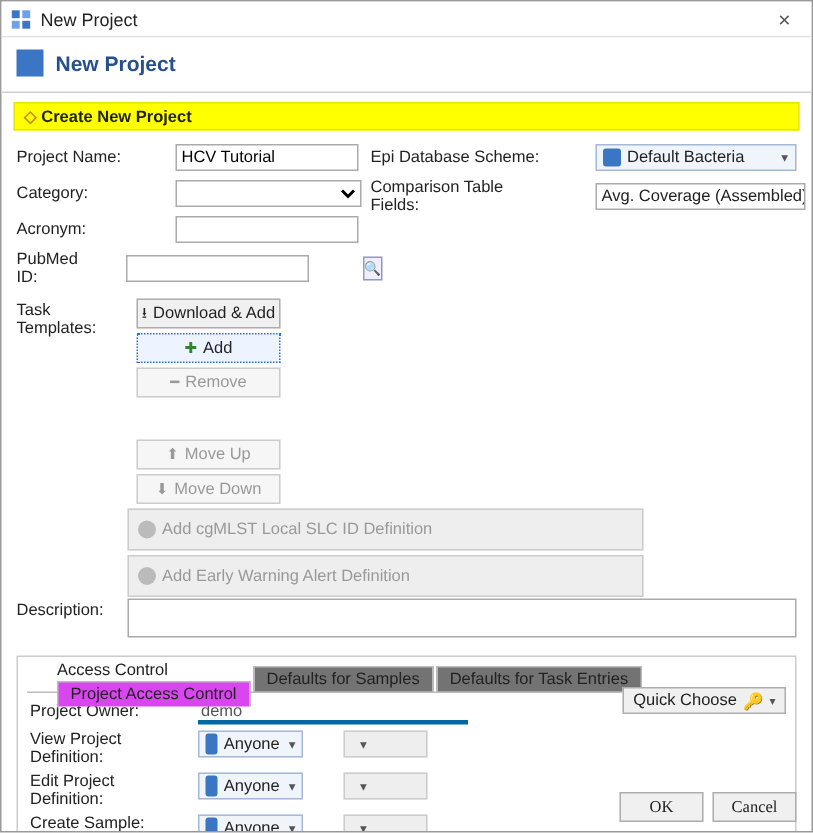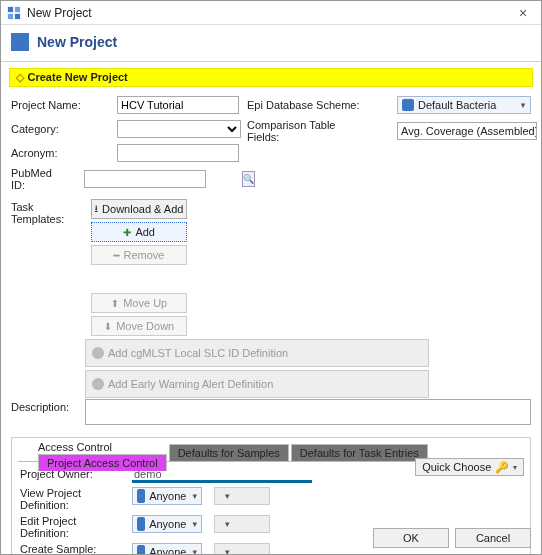--- a/index.html
+++ b/index.html
@@ -116,41 +116,41 @@
     padding:2px 8px;font-size:11px;border:1px solid #bbb;border-bottom:none;
     background:#737373; margin-right:2px;cursor:pointer;
   }
   .tab.active { background:#d946ef; position:relative; top:10px;margin-left:20px; }
   .ac-body { padding:6px 2px 0 2px; }
   .ac-row { display:flex; align-items:flex-start; margin-bottom:4px;gap:12px; }
   .ac-row .albl { width:100px; font-size:11px; }
   .ac-text { width:180px; border-bottom:3px solid #0369a1;font-size:11px;padding:0 2px;color:#555; }
   .perm-sel {
     height:18px;border:1px solid #a5b8d8;background:#f0f4fb;font-size:11px;display:flex;align-items:center;
-    padding:0 4px;margin-right:0;
+    padding:0 4px;margin-right:15px;
   }
   .perm-sel .dd{font-size:9px;color:#555;margin-left:6px;}
   .perm-sel.first{width:70px;}
   .perm-sel.second{width:56px;}
   .perm-icon{width:14px;height:14px;background:#3a76c4;border-radius:2px;margin-right:4px;}
   .perm-sel.second.disabled{background:#eee;border-color:#ccc;}
   .quick-choose {
     position:absolute; right:6px; top:20px;
     height:18px;border:1px solid #adadad;background:#f0f0f0;padding:0 6px;font-size:11px;
     display:flex;align-items:center;gap:4px;cursor:pointer;
   }
   .key-icon{font-size:11px;color:#c78b2c;}
   .key-dd{font-size:8px;color:#555;}
   .footer {
     position:absolute; left:0; right:0; bottom:6px; display:flex; justify-content:flex-end;
     padding:0 10px; gap:6px;
   }
   .footer .btn {
-    width:76px;height:20px;border:1px solid #adadad;background:#f0f0f0;font-size:11px;
-    cursor:pointer;display:flex;align-items:center;justify-content:center;
+    width:56px;height:20px;border:1px solid #adadad;background:#f0f0f0;font-size:11px;
+    cursor:pointer;display:flex;align-items:center;justify-content:center;font-family:Liberation Serif, serif;
   }
   .pubmed-icon { width:16px;height:16px;display:inline-flex;align-items:center;justify-content:center;background:#eef;border:1px solid #99b;margin-left:4px;font-size:9px;color:#336;cursor:pointer;}
 </style>
 </head>
 <body>
 
 <div class="titlebar">
   <svg class="title-icon" viewBox="0 0 16 16">
     <rect x="1" y="1" width="6" height="6" fill="#3a76c4"></rect>
     <rect x="9" y="1" width="6" height="6" fill="#6aa3e8"></rect>

